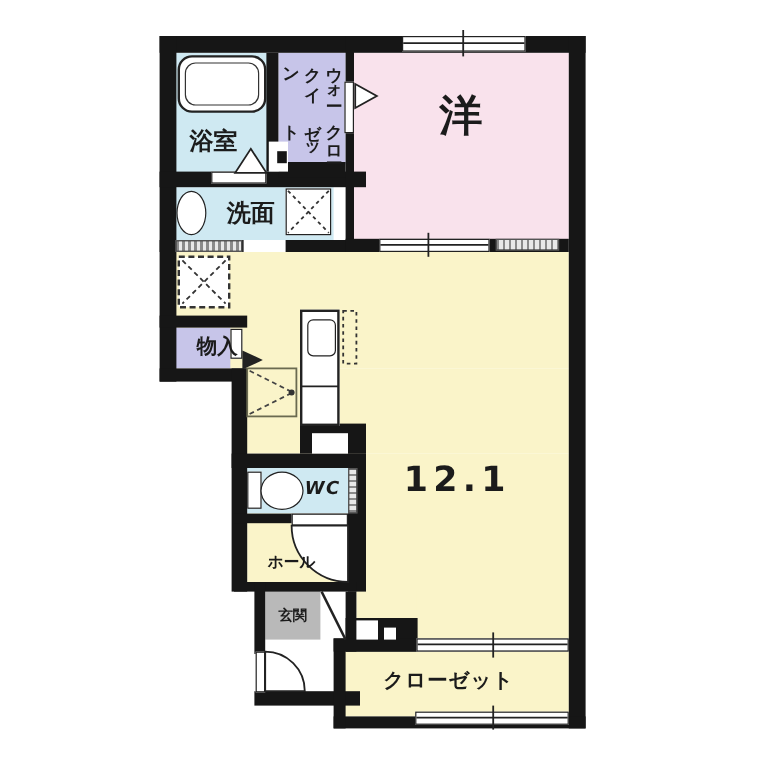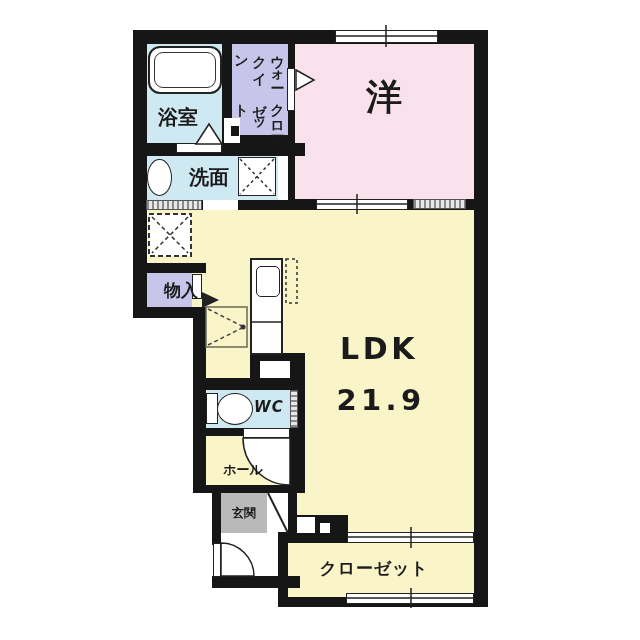--- a/index.html
+++ b/index.html
@@ -156,20 +156,19 @@
   </svg>
 
   <div class="lbl" style="left:178px;top:117px;font-size:20px;">浴室</div>
   <div class="vtext" style="left:233px;top:46px;width:54px;height:96px;font-size:14px;">
     <span>ウォークイン</span>
     <span>クローゼット</span>
   </div>
   <div class="lbl" style="left:384px;top:97px;font-size:36px;">洋</div>
   <div class="lbl" style="left:209px;top:177px;font-size:20px;">洗面</div>
   <div class="lbl" style="left:169px;top:290px;font-size:17px;margin-left:12px;">物入</div>
-  <div class="lbl" style="left:379px;top:349px;font-size:30px;letter-spacing:0.12em;">LDK</div>
-  <div class="lbl" style="left:381px;top:400px;font-size:29px;letter-spacing:0.15em;">21.9</div>
+  <div class="lbl" style="left:381px;top:400px;font-size:29px;letter-spacing:0.15em;">12.1</div>
   <div class="lbl" style="left:269px;top:407px;font-size:15px;letter-spacing:0.08em;font-style:italic;">WC</div>
   <div class="lbl" style="left:243px;top:469px;font-size:13px;">ホール</div>
   <div class="lbl" style="left:244px;top:513px;font-size:12px;">玄関</div>
   <div class="lbl" style="left:374px;top:568px;font-size:17px;letter-spacing:0.05em;">クローゼット</div>
 
 </div>
 
 </body></html>

